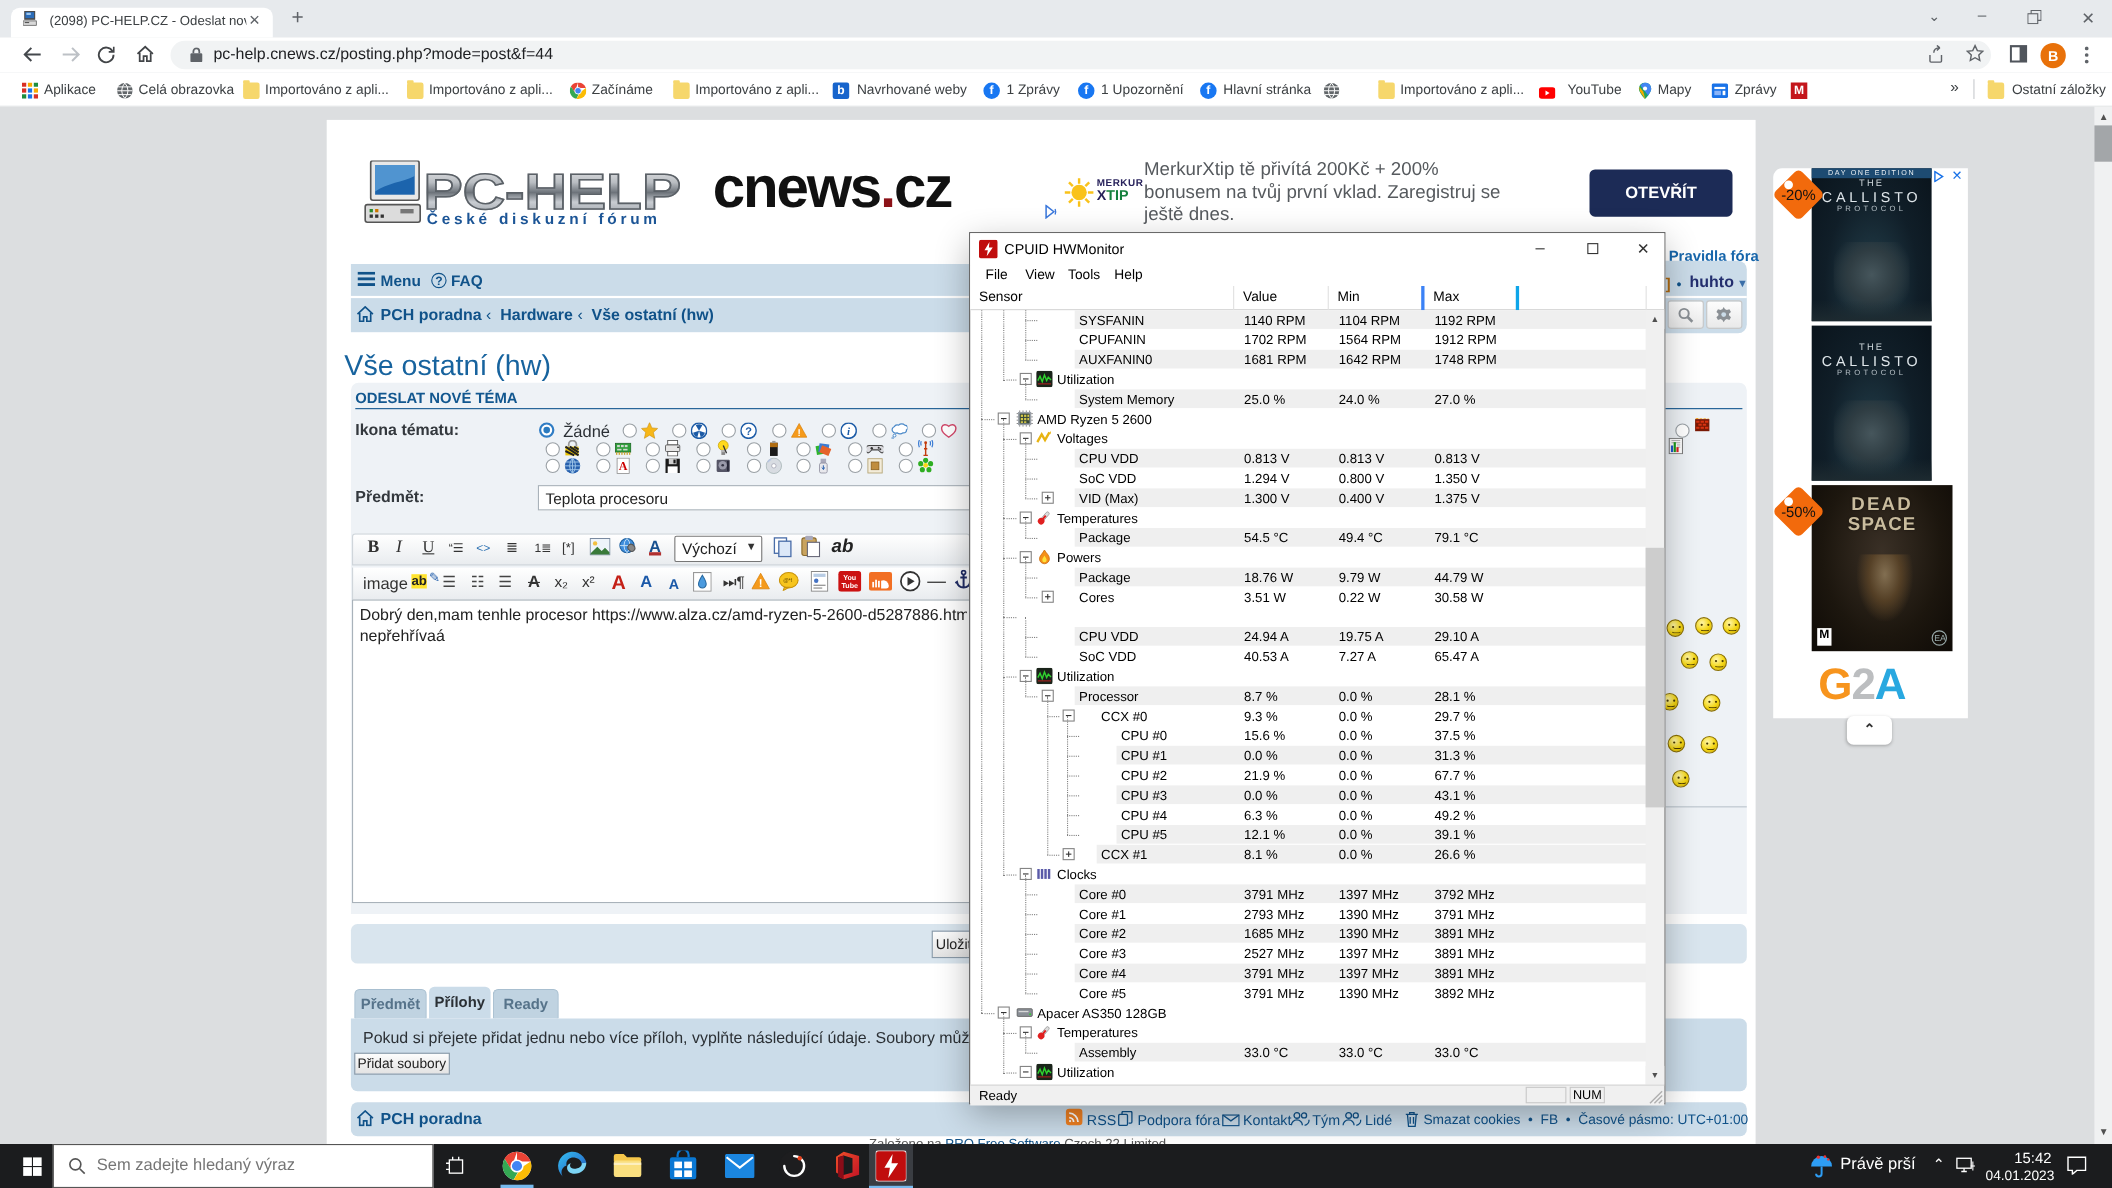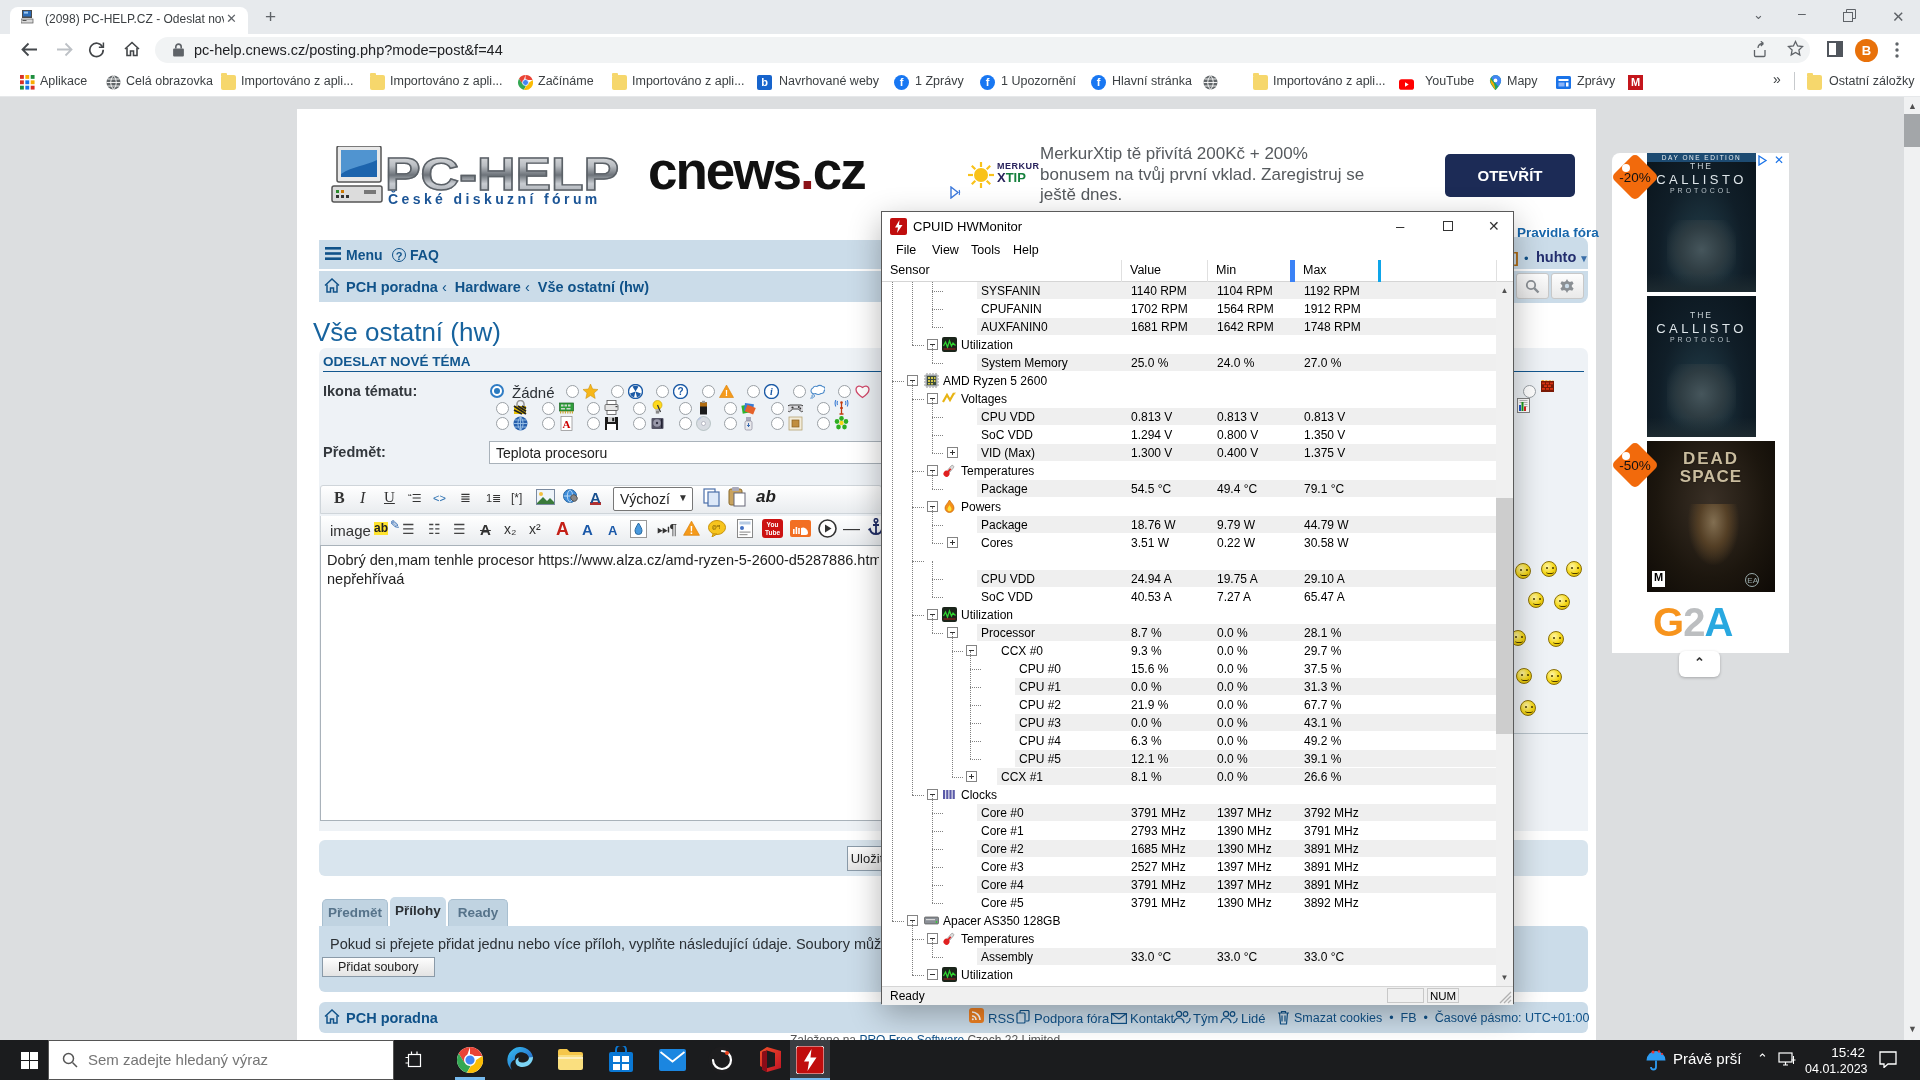--- a/index.html
+++ b/index.html
@@ -573,21 +573,21 @@
       <div style="position:absolute;left:4px;top:8px;width:8px;height:4px;border-bottom:1.5px solid #4a3a00;border-radius:50%"></div>
     </div>
 <div class="abs" style="left:1514px;top:733px;width:74px;height:1px;background:#b9c4cc"></div>
 <div class="abs" style="left:319px;top:840px;width:1269px;height:36px;background:#d9e5ee;border-radius:6px"></div>
 <div class="abs" style="left:847px;top:846px;width:40px;height:25px;background:linear-gradient(#fdfdfd,#e3e3e3);border:1px solid #8a9aa8;font-size:13px;color:#222;text-align:center;line-height:24px">Uložit</div>
 <div class="abs" style="left:322px;top:899px;width:66px;height:27px;background:#c0d3e1;border-radius:5px 5px 0 0;border:1px solid #a8bfd0;border-bottom:none;font-size:13.5px;font-weight:bold;color:#56738a;text-align:center;line-height:26px">Předmět</div>
 <div class="abs" style="left:390px;top:897px;width:56px;height:29px;background:#cbdce9;border-radius:5px 5px 0 0;font-size:13.5px;font-weight:bold;color:#2b3035;text-align:center;line-height:28px">Přílohy</div>
 <div class="abs" style="left:448px;top:899px;width:60px;height:27px;background:#c0d3e1;border-radius:5px 5px 0 0;border:1px solid #a8bfd0;border-bottom:none;font-size:13.5px;font-weight:bold;color:#56738a;text-align:center;line-height:26px">Ready</div>
 <div class="abs" style="left:319px;top:926px;width:1269px;height:66px;background:#cbdce9;border-radius:0 6px 6px 6px"></div>
 <div class="abs" style="left:330px;top:936px;font-size:14.5px;color:#2b3035">Pokud si přejete přidat jednu nebo více příloh, vyplňte následující údaje. Soubory můžete ta</div>
-<div class="abs" style="left:322px;top:957px;height:20px;background:linear-gradient(#fdfdfd,#e3e3e3);border:1px solid #8a9aa8;font-size:12.5px;color:#222;text-align:center;line-height:19px;padding:0 15px;white-space:nowrap">Přidat soubory</div>
+<div class="abs" style="left:322px;top:957px;height:20px;background:linear-gradient(#fdfdfd,#e3e3e3);border:1px solid #8a9aa8;font-size:12.5px;color:#222;text-align:center;line-height:19px;padding:0 2px;white-space:nowrap">Přidat soubory</div>
 <div class="abs" style="left:319px;top:1002px;width:1269px;height:31px;background:#cbdce9;border-radius:6px"></div>
 <svg class="ico" style="left:324px;top:1009px" width="16" height="15" viewBox="0 0 16 15" fill="none" stroke="#105289" stroke-width="1.5">
       <path d="M1 7.5 L8 1 L15 7.5"></path>
       <path d="M3 6.5 V14 H6.5 V10 H9.5 V14 H13 V6.5"></path>
     </svg>
 <div class="abs blue" style="left:346px;top:1010px;font-size:14.5px;font-weight:bold">PCH poradna</div>
 <div class="abs" style="left:969px;top:1008px;width:15px;height:15px;background:#ef8022;border-radius:3px"></div>
 <svg class="ico" style="left:971px;top:1010px" width="11" height="11" viewBox="0 0 11 11" fill="none" stroke="#fff" stroke-width="1.6">
       <path d="M1 10 a1 1 0 0 1 0-0.01 M1 6 a4 4 0 0 1 4 4 M1 2 a8 8 0 0 1 8 8"></path>
       <circle cx="1.8" cy="9.2" r="1" fill="#fff" stroke="none"></circle>
@@ -640,21 +640,21 @@
 <div style="position:absolute;top:25px;width:100%;text-align:center;color:#dfe6ea;font-size:13px;letter-spacing:3.5px">CALLISTO</div>
 <div style="position:absolute;top:40px;width:100%;text-align:center;color:#b8c2c8;font-size:7px;letter-spacing:3px">PROTOCOL</div>
 <div style="position:absolute;left:18%;top:48%;width:64%;height:48%;background:radial-gradient(ellipse at 50% 45%,#46565c 0%,#2e3c42 45%,transparent 78%)"></div>
       <div style="position:absolute;left:0;bottom:0;width:100%;height:14%;background:linear-gradient(transparent,#1d2a30)"></div>
     </div>
 <div class="abs" style="left:1647px;top:441px;width:128px;height:151px;background:radial-gradient(ellipse at 50% 40%,#3a3026 0%,#1c160e 60%,#0e0a06 100%)">
 <div style="position:absolute;top:8px;width:100%;text-align:center;color:#c9bc9e;font-size:17px;font-weight:bold;letter-spacing:2px;text-shadow:0 0 2px #00000088">DEAD</div>
 <div style="position:absolute;top:26px;width:100%;text-align:center;color:#c9bc9e;font-size:17px;font-weight:bold;letter-spacing:1px;text-shadow:0 0 2px #00000088">SPACE</div>
 <div style="position:absolute;left:32%;top:42%;width:40%;height:40%;background:radial-gradient(ellipse at 50% 30%,#96805e 0%,#5e4628 40%,transparent 72%);opacity:0.8"></div>
 <div style="position:absolute;left:5px;bottom:5px;width:13px;height:16px;background:#fff;color:#000;font-size:11px;font-weight:bold;text-align:center">M</div>
-<div style="position:absolute;right:16px;bottom:5px;width:14px;height:14px;border-radius:50%;border:1.5px solid #9aa;color:#9aa;font-size:8px;text-align:right;line-height:14px">EA</div>
+<div style="position:absolute;right:5px;bottom:5px;width:14px;height:14px;border-radius:50%;border:1.5px solid #9aa;color:#9aa;font-size:8px;text-align:right;line-height:14px">EA</div>
     </div>
 <div class="abs" style="left:1614px;top:156px;width:42px;height:42px">
 <div style="position:absolute;left:4px;top:4px;width:34px;height:34px;background:#f26a0c;border-radius:5px;transform:rotate(45deg)"></div>
 <div style="position:absolute;left:8px;top:8px;width:8px;height:8px;border-radius:50%;background:#fff"></div>
 <div style="position:absolute;left:0px;top:14px;width:42px;text-align:center;font-size:13.5px;color:#111">-20%</div>
     </div>
 <div class="abs" style="left:1614px;top:444px;width:42px;height:42px">
 <div style="position:absolute;left:4px;top:4px;width:34px;height:34px;background:#f26a0c;border-radius:5px;transform:rotate(45deg)"></div>
 <div style="position:absolute;left:8px;top:8px;width:8px;height:8px;border-radius:50%;background:#fff"></div>
 <div style="position:absolute;left:0px;top:14px;width:42px;text-align:center;font-size:13.5px;color:#111">-50%</div>
@@ -682,21 +682,21 @@
       <span style="position:absolute;left:89px;top:2px">Tools</span>
       <span style="position:absolute;left:131px;top:2px">Help</span>
     </div>
 <div class="abs" style="left:0;top:48px;width:631px;height:22px;background:#ffffff;border-bottom:1px solid #d5d5d5"></div>
 <div class="abs" style="left:0px;top:48px;width:240px;height:22px;border-right:1px solid #e0e0e0;font-size:12.5px;color:#000">
       <span style="position:absolute;left:8px;top:3px">Sensor</span>
     </div>
 <div class="abs" style="left:240px;top:48px;width:86px;height:22px;border-right:1px solid #e0e0e0;font-size:12.5px;color:#000">
       <span style="position:absolute;left:8px;top:3px">Value</span>
     </div>
-<div class="abs" style="left:326px;top:48px;width:87px;height:22px;border-right:5px solid #3b82f6;font-size:12.5px;color:#000">
+<div class="abs" style="left:326px;top:48px;width:87px;height:22px;border-right:3px solid #3b82f6;font-size:12.5px;color:#000">
       <span style="position:absolute;left:8px;top:3px">Min</span>
     </div>
 <div class="abs" style="left:413px;top:48px;width:86px;height:22px;border-right:3px solid #0ea5e9;font-size:12.5px;color:#000">
       <span style="position:absolute;left:8px;top:3px">Max</span>
     </div>
 <div class="abs" style="left:499px;top:48px;width:116px;height:22px;border-right:1px solid #e0e0e0;font-size:12.5px;color:#000">
       <span style="position:absolute;left:8px;top:3px"></span>
     </div>
 <div class="hwrow" style="top:70px">
 <div class="band" style="left:94px;width:521px"></div>

